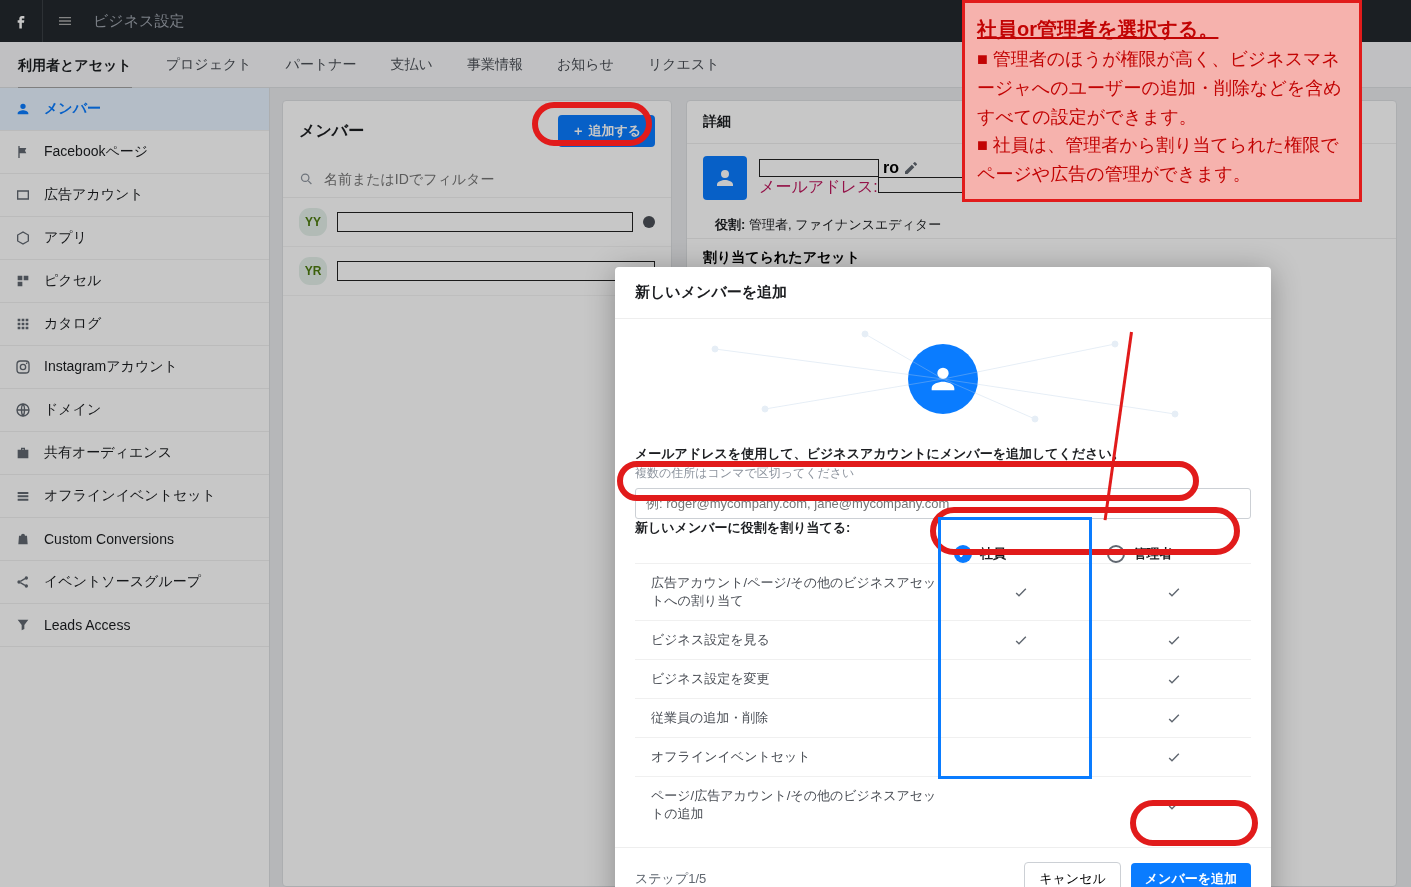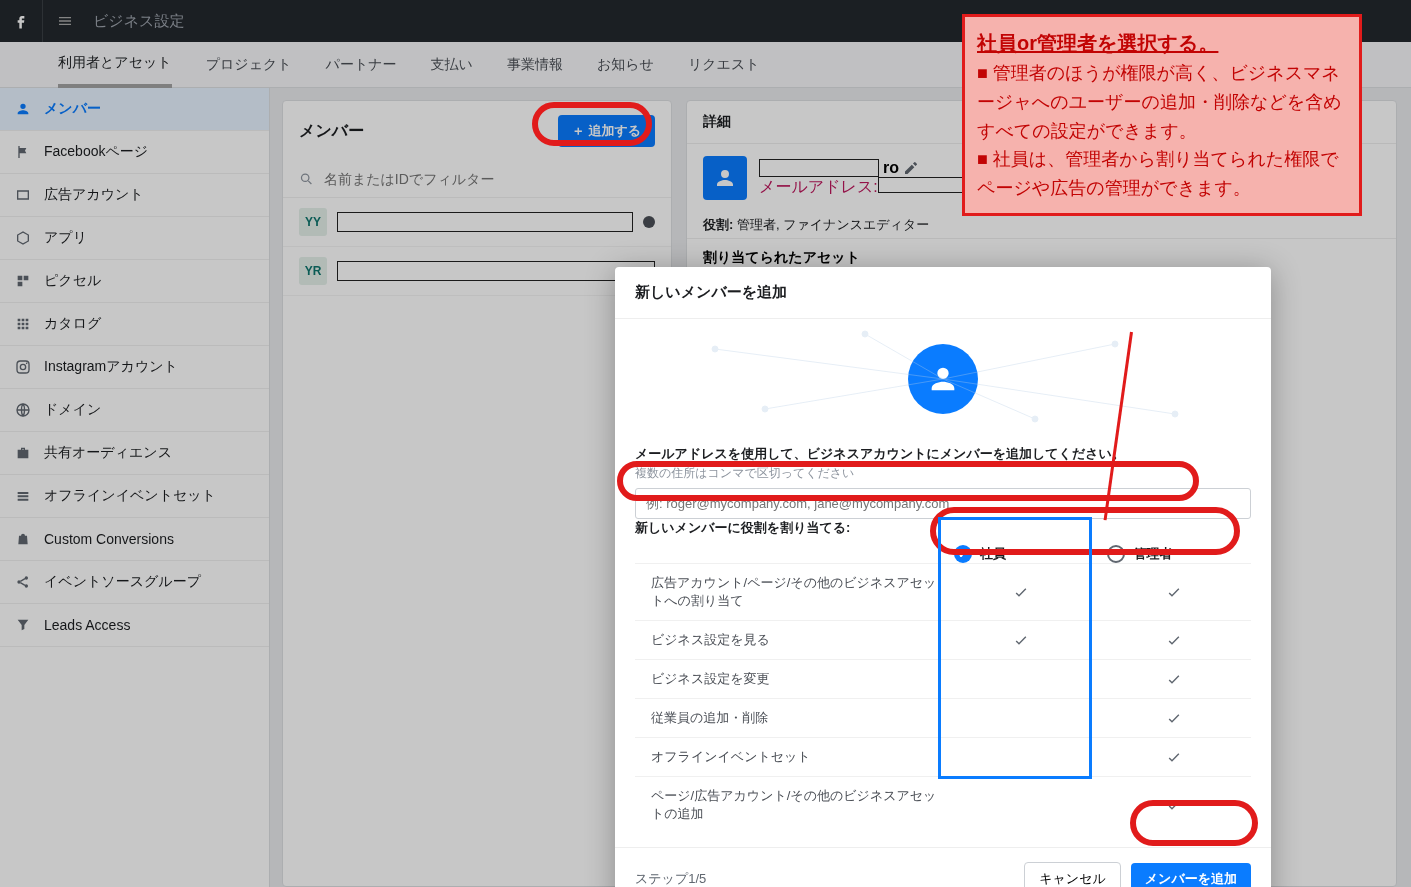--- a/index.html
+++ b/index.html
@@ -7,45 +7,45 @@
 
 .topbar { height: 42px; background: #23282d; display: flex; align-items: center; color: #fff; }
 .fb-logo { width: 42px; height: 42px; display: flex; align-items: center; justify-content: center; }
 .fb-logo svg { fill: #fff; }
 .div-v { width: 1px; height: 100%; background: #3a3f44; }
 .ham { width: 44px; display: flex; align-items: center; justify-content: center; color: #aaa; }
 .topbar-title { color: #9ea4ad; font-size: 15px; margin-left: 6px; }
 
 .tabs { height: 46px; background: #f6f7f9; border-bottom: 1px solid #dddfe2; display: flex; align-items: center; padding-left: 18px; gap: 34px; font-size: 14px; color: #4b4f56; }
 .tab { cursor: pointer; padding: 4px 0; }
-.tab.active { color: #1c1e21; font-weight: normal; border-bottom: 8px solid #a3a3a3; padding-bottom: 12px; margin-top: 13px; margin-left: 40px; }
+.tab.active { color: #1c1e21; font-weight: bold; border-bottom: 2px solid #a3a3a3; padding-bottom: 12px; margin-top: 13px; }
 
 .main { display: flex; height: calc(100% - 88px); }
 .sidebar { width: 270px; background: #fff; border-right: 1px solid #dddfe2; }
 .side-item { display: flex; align-items: center; padding: 12px 14px; color: #1c1e21; font-size: 14px; gap: 12px; border-bottom: 1px solid #f0f0f0; cursor: pointer; }
 .side-item.active { background: #e7f3ff; color: #0a7cff; font-weight: bold; }
 .side-icon { width: 18px; height: 18px; display: flex; align-items: center; justify-content: center; color: #606770; }
 .side-item.active .side-icon { color: #0a7cff; }
 
 .content { flex: 1; display: flex; gap: 14px; padding: 12px 0 0 12px; }
 .panel { background: #fff; border: 1px solid #dddfe2; border-radius: 4px; }
 .panel-header { display: flex; align-items: center; justify-content: space-between; padding: 14px 16px; font-size: 16px; font-weight: bold; color: #1c1e21; }
 .btn-add { background: #0a7cff; color: #fff; font-weight: bold; padding: 7px 14px; border-radius: 4px; font-size: 13px; cursor: pointer; }
 .search-row { display: flex; align-items: center; padding: 10px 16px; color: #8d949e; font-size: 14px; border-bottom: 1px solid #f0f0f0; gap: 10px; }
 .search-row input { border: none; font-size: 14px; color: #606770; width: 100%; }
 .member-row { display: flex; align-items: center; padding: 10px 16px; gap: 10px; border-bottom: 1px solid #f4f4f4; }
-.avatar-sq { width: 28px; height: 28px; background: #e4f0ea; color: #0f766e; font-size: 12px; font-weight: bold; display: flex; align-items: center; justify-content: center; border-radius: 3px; }
+.avatar-sq { width: 28px; height: 28px; background: #e4f0ea; color: #4d7c0f; font-size: 12px; font-weight: bold; display: flex; align-items: center; justify-content: center; border-radius: 11px; }
 .member-name-redacted { flex: 1; height: 20px; border: 1px solid #222; }
 .radio-dot { width: 12px; height: 12px; border-radius: 50%; background: #4b4f56; }
 
 .detail-panel { flex: 1; margin-right: 14px; }
 .detail-header { padding: 12px 16px; font-size: 14px; font-weight: bold; color: #1c1e21; border-bottom: 1px solid #eee;}
 .detail-user { display: flex; align-items: center; gap: 12px; padding: 12px 16px; }
 .user-avatar { width: 44px; height: 44px; background: #0a7cff; border-radius: 4px; display: flex; align-items: center; justify-content: center; }
-.role-line { padding: 4px 16px; font-size: 13px; color: #1c1e21; }
+.role-line { padding: 4px 28px; font-size: 13px; color: #1c1e21; }
 .role-line b { font-weight: bold; }
 .email-row { display: flex; align-items: flex-start; font-size: 16px; color: #be185d; }
 .email-row .redact { width: 110px; height: 16px; border: 1px solid #222; }
 .asset-head { padding: 10px 16px; font-weight: bold; font-size: 14px; border-top: 1px solid #eee; }
 
 .overlay { position: absolute; inset: 0; background: rgba(0,0,0,0.22); }
 .modal { position: absolute; left: 615px; top: 267px; width: 656px; background: #fff; border-radius: 4px; box-shadow: 0 4px 30px rgba(0,0,0,0.3); }
 .modal-title { padding: 16px 20px; font-size: 15px; font-weight: bold; color: #1c1e21; border-bottom: 1px solid #eee; }
 .modal-hero { height: 120px; position: relative; display: flex; justify-content: center; align-items: center; background:
   linear-gradient(0deg, #fff, #fff),
@@ -70,21 +70,21 @@
 .perm-row .perm-col-label { padding-left: 16px; }
 .check-cell { width: 154px; display: flex; justify-content: center; color: #8d949e; }
 .check-cell.on { color: #606770; }
 
 .modal-footer { display: flex; align-items: center; padding: 14px 20px; border-top: 1px solid #eee; margin-top: 14px; }
 .step { flex: 1; font-size: 13px; color: #606770; }
 .btn-cancel { background: #fff; border: 1px solid #ccd0d5; padding: 7px 14px; border-radius: 4px; font-size: 13px; margin-right: 10px; cursor: pointer; }
 .btn-primary { background: #0a7cff; color: #fff; border: none; padding: 7px 14px; border-radius: 4px; font-size: 13px; font-weight: bold; cursor: pointer; }
 
 
-.callout { position: absolute; left: 962px; top: 14px; width: 400px; background: #f6b2ad; border: 3px solid #e11b1b; padding: 10px 12px; color: #c20404; font-size: 18px; line-height: 1.6; }
+.callout { position: absolute; left: 962px; top: 0; width: 400px; background: #f6b2ad; border: 3px solid #e11b1b; padding: 10px 12px; color: #c20404; font-size: 18px; line-height: 1.6; }
 .callout .hd { font-weight: bold; text-decoration: underline; font-size: 20px; }
 .ann-circle { position: absolute; border: 6px solid #e11b1b; border-radius: 60px; }
 .ann-line { position: absolute; width: 3px; background: #e11b1b; transform-origin: top; }
 .perm-box-blue { position: absolute; border: 3px solid #0a7cff; }
 
 svg.icon { width: 16px; height: 16px; fill: currentColor; }
 </style>
 </head>
 <body>
 

